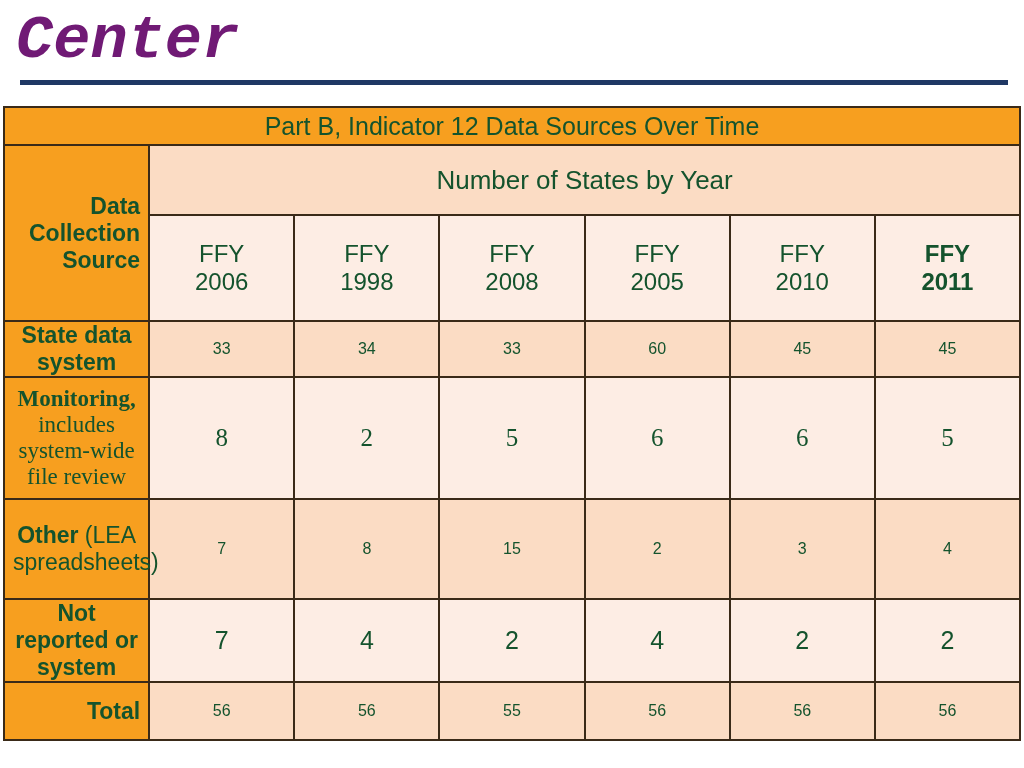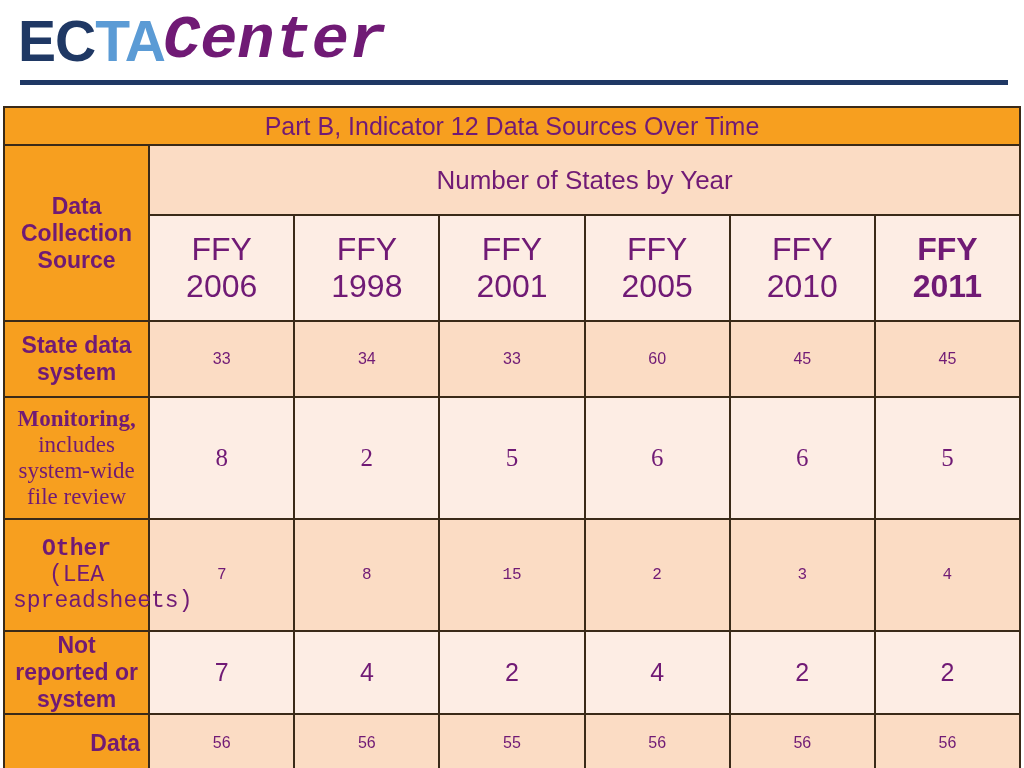--- a/index.html
+++ b/index.html
@@ -56,76 +56,75 @@
     position: absolute;
     left: 3px;
     top: 106px;
     width: 1018px;
     border-collapse: collapse;
     table-layout: fixed;
   }
   .tbl td, .tbl th {
     border: 2px solid #3a2a18;
     padding: 0 8px;
-    color: #701a75;
+    color: #14532d;
     font-weight: normal;
     text-align: center;
     vertical-align: middle;
   }
 
   .title-cell {
     background: #F79F1F;
     font-size: 25px;
     font-weight: bold;
     height: 36px;
     padding: 0;
   }
 
   .rowhead-col {
     background: #F79F1F;
     text-align: left;
     font-size: 23px;
     padding-left: 12px;
     padding-right: 8px;
   }
-  .rowhead-col.centered { text-align: center; padding-left: 8px; }
+  .rowhead-col.centered { text-align: right; padding-left: 8px; }
   .rowhead-col.righted  { text-align: right; }
   .rowhead-col b { font-weight: bold; }
 
   .span-head {
     background: #FBDCC4;
     font-size: 26px;
     height: 68px;
     margin-top: 24px;
   }
   .yr-head {
     background: #FDEDE4;
-    font-size: 32px;
+    font-size: 24px;
     line-height: 1.16;
     height: 104px;
   }
   .yr-head.last { font-weight: bold; }
 
   .cell-dark  { background: #FBDCC4; font-size: 16px; }
   .cell-light { background: #FDEDE4; font-size: 25px; }
   .cell-bold  { font-weight: bold; }
 
-  .r-state   { height: 76px; }
+  .r-state   { height: 56px; }
   .r-mon     { height: 122px; font-family: Liberation Serif, serif; }
-  .r-other   { height: 112px; font-family: Liberation Mono, monospace; }
+  .r-other   { height: 100px; }
   .r-not     { height: 72px; }
   .r-total   { height: 58px; }
 
   .lbl-sub { font-weight: normal; }
 </style>
 </head>
 <body>
 
 <div class="logo-wrap">
-  <span class="logo-ecta"><span class="logo-ec">EC</span><span class="logo-ta">TA</span></span>
     <span class="logo-center">Center</span>
 </div>
 <div class="logo-rule"></div>
 
 <table class="tbl">
   <tbody>
     <tr>
       <td class="title-cell" colspan="7">Part B, Indicator 12 Data Sources Over Time</td>
     </tr>
 
@@ -140,21 +139,21 @@
       <td class="yr-head" style="width:128px;">
         <span>FFY</span><br>
         <span>2006</span>
       </td>
       <td class="yr-head" style="width:121px;">
         <span>FFY</span><br>
         <span>1998</span>
       </td>
       <td class="yr-head" style="width:119px;">
         <span>FFY</span><br>
-        <span>2001</span>
+        <span>2008</span>
       </td>
       <td class="yr-head" style="width:121px;">
         <span>FFY</span><br>
         <span>2005</span>
       </td>
       <td class="yr-head" style="width:124px;">
         <span>FFY</span><br>
         <span>2010</span>
       </td>
       <td class="yr-head last" style="width:128px;">
@@ -208,21 +207,21 @@
       <td class="cell-light">7</td>
       <td class="cell-light">4</td>
       <td class="cell-light">2</td>
       <td class="cell-light">4</td>
       <td class="cell-light">2</td>
       <td class="cell-light cell-bold">2</td>
     </tr>
 
     <tr class="r-total">
       <td class="rowhead-col righted">
-        <b>Data</b>
+        <b>Total</b>
       </td>
       <td class="cell-dark">56</td>
       <td class="cell-dark">56</td>
       <td class="cell-dark">55</td>
       <td class="cell-dark">56</td>
       <td class="cell-dark">56</td>
       <td class="cell-dark cell-bold">56</td>
     </tr>
   </tbody>
 </table>

